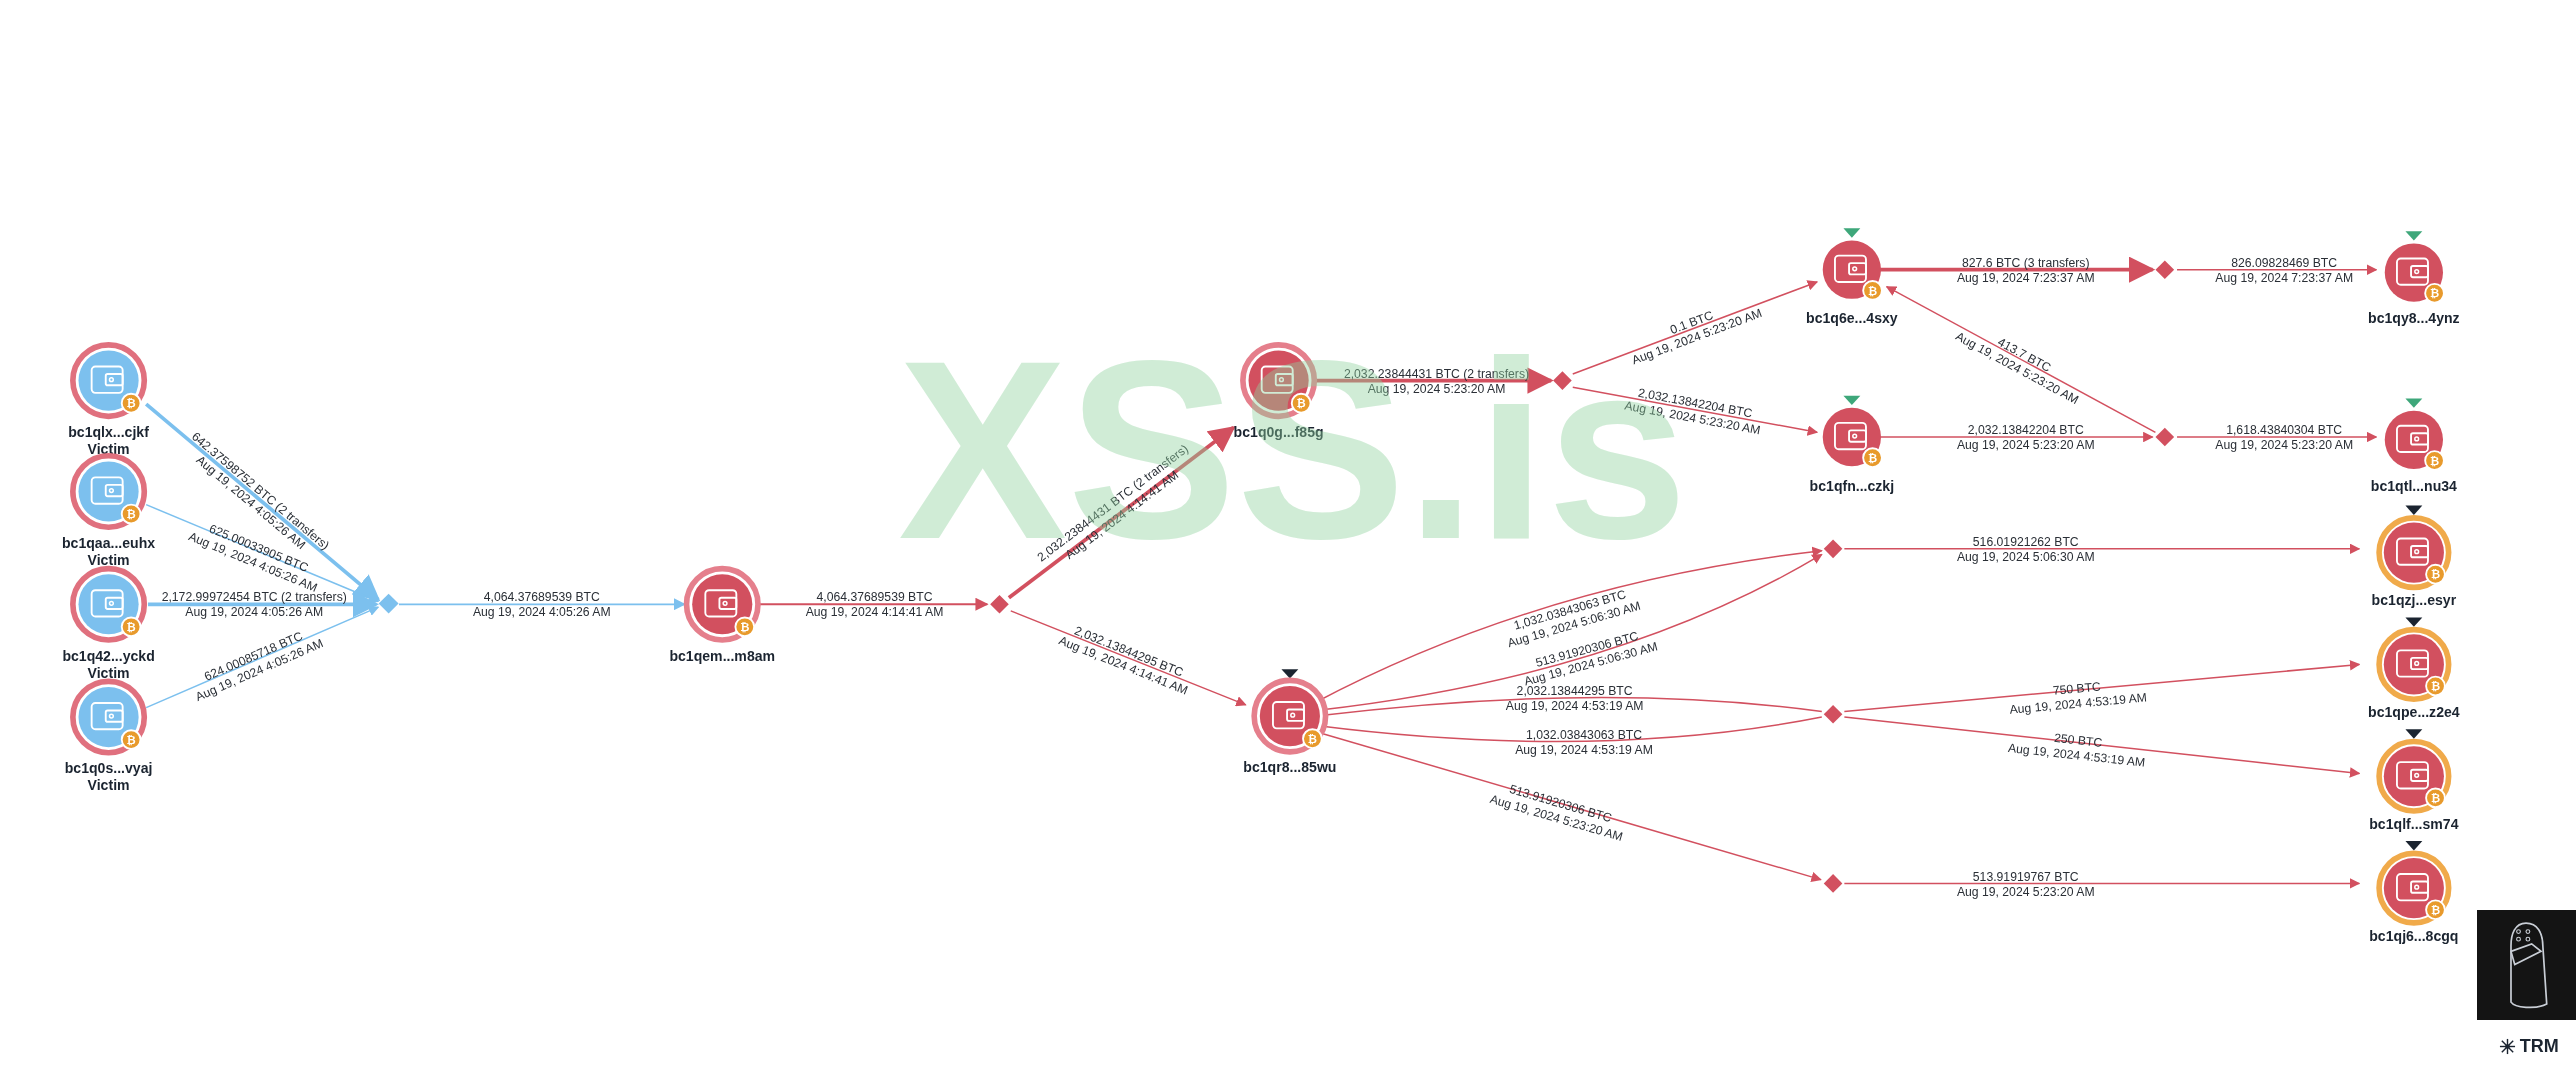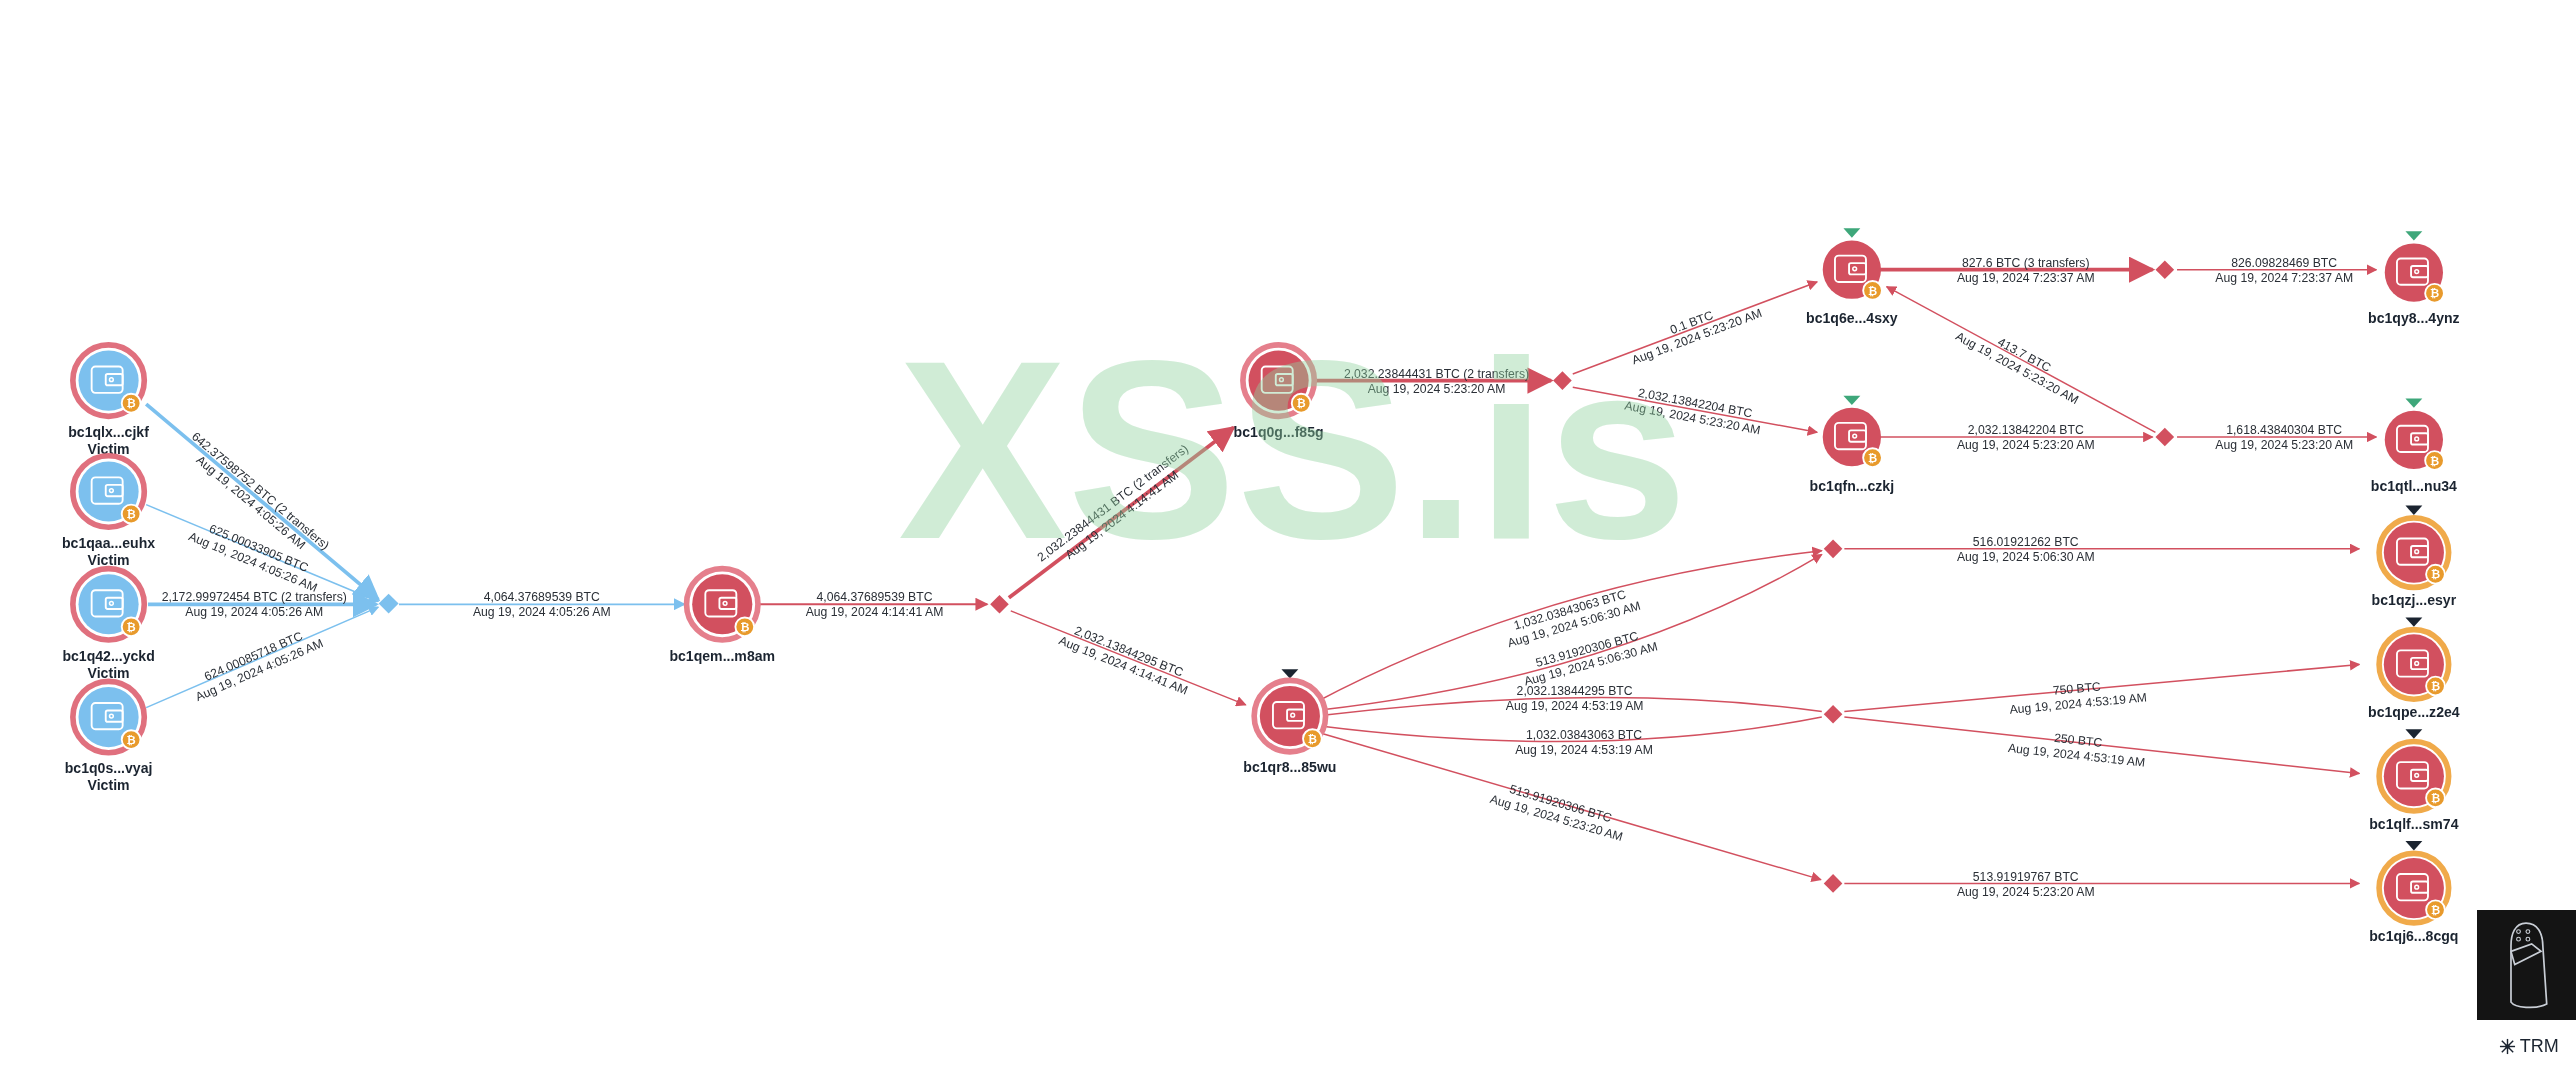--- a/index.html
+++ b/index.html
@@ -3,21 +3,21 @@
 <meta charset="utf-8">
 <style>
   html, body { margin: 0; padding: 0; background: #ffffff; }
   body { width: 2576px; height: 1077px; position: relative; overflow: hidden;
          font-family: "Liberation Sans", "DejaVu Sans", sans-serif; }
   #graph { position: absolute; left: 0; top: 0; width: 2576px; height: 1077px; }
   .edge-label { font-family: "Liberation Sans", sans-serif; font-size: 13px; fill: #2a2f36; }
   .node-label { font-family: "Liberation Sans", sans-serif; font-size: 15px; font-weight: bold; fill: #1b2430; }
   .watermark { font-family: "Liberation Sans", sans-serif; font-weight: bold; font-size: 270px; fill: #8fd19e; fill-opacity: 0.42; }
   .ghost-panel { position: absolute; left: 2477px; top: 910px; width: 99px; height: 110px; background: #141414; }
-  .trm-logo { position: absolute; left: 2499px; top: 1036px; font-size: 18px; font-weight: normal; color: #1b2430; display: flex; align-items: center; gap: 3.8px; }
+  .trm-logo { position: absolute; left: 2499px; top: 1036px; font-size: 18px; font-weight: bold; color: #1b2430; display: flex; align-items: center; gap: 3.8px; }
 </style>
 </head>
 <body>
 
 <svg id="graph" width="2576" height="1077" viewBox="0 0 2740 1146" xmlns="http://www.w3.org/2000/svg">
   <defs>
     <marker id="arrBlue" viewBox="0 0 10 10" refX="9" refY="5" markerWidth="7" markerHeight="7" orient="auto">
         <path d="M0,0 L10,5 L0,10 z" fill="#7cc0ee"></path>
       </marker>
     <marker id="arrRed" viewBox="0 0 10 10" refX="9" refY="5" markerWidth="7" markerHeight="7" orient="auto">

